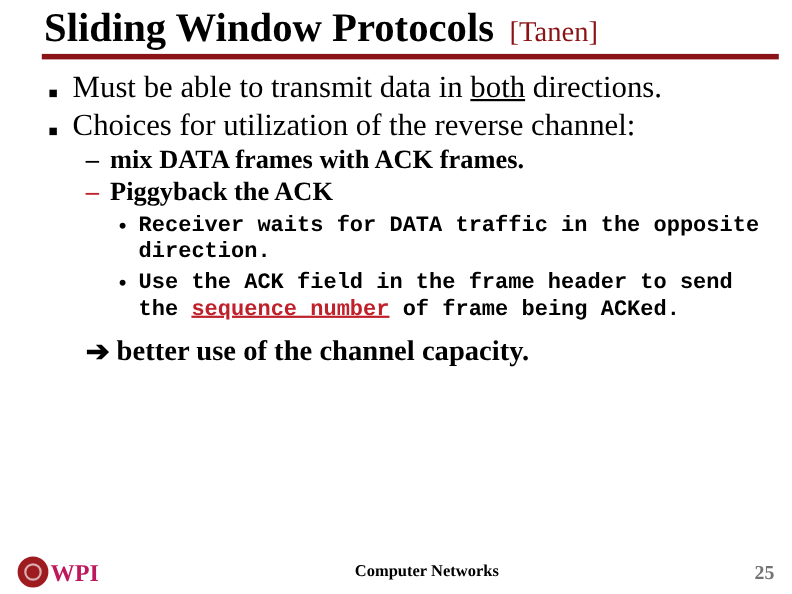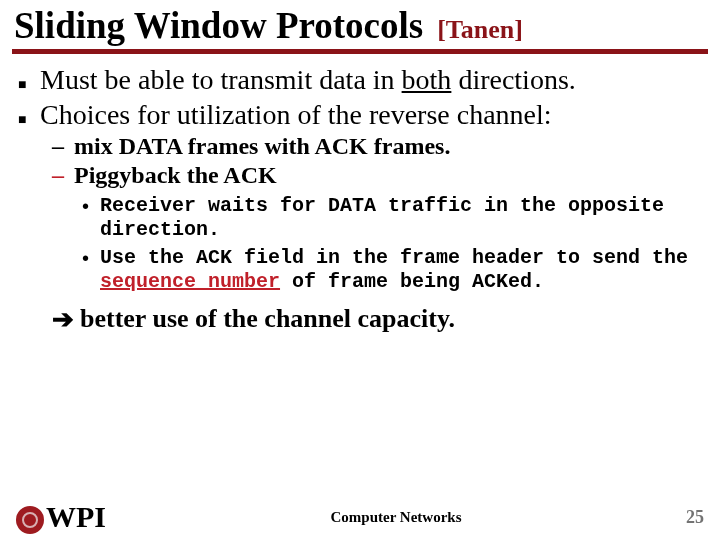--- a/index.html
+++ b/index.html
@@ -8,35 +8,36 @@
     height: 540px;
     background: #fff;
     font-family: "Comic Sans MS", "Comic Sans", cursive;
     overflow: hidden;
     position: relative;
   }
   .slide {
     width: 100%;
     height: 100%;
     position: relative;
+    padding-left: 26px;
   }
   .title-row {
     display: flex;
     align-items: baseline;
     padding: 4px 14px 0 14px;
   }
   .title {
     font-size: 37px;
     font-weight: bold;
     color: #000;
     white-space: nowrap;
   }
   .title-cite {
     font-size: 26px;
-    font-weight: bold;
+    font-weight: normal;
     color: #8a1318;
     margin-left: 14px;
   }
   .title-underline {
     height: 5px;
     background: #8a1318;
     margin: 2px 12px 0 12px;
   }
   .body {
     padding: 6px 18px 0 18px;
@@ -136,22 +137,22 @@
   .logo .seal::after {
     content: "";
     position: absolute;
     left: 6px; top: 6px; right: 6px; bottom: 6px;
     border: 2px solid #d8b0b2;
     border-radius: 50%;
   }
   .logo .wpi {
     font-family: Georgia, "Times New Roman", serif;
     font-weight: bold;
-    font-size: 30px;
-    color: #000000;
+    font-size: 22px;
+    color: #be185d;
     letter-spacing: 0;
   }
   .footer-center {
     display: flex;
     gap: 22px;
     font-size: 15px;
     font-weight: bold;
   }
   .fc1 { color: #000; }
   .fc2 { color: #8a1318; }

